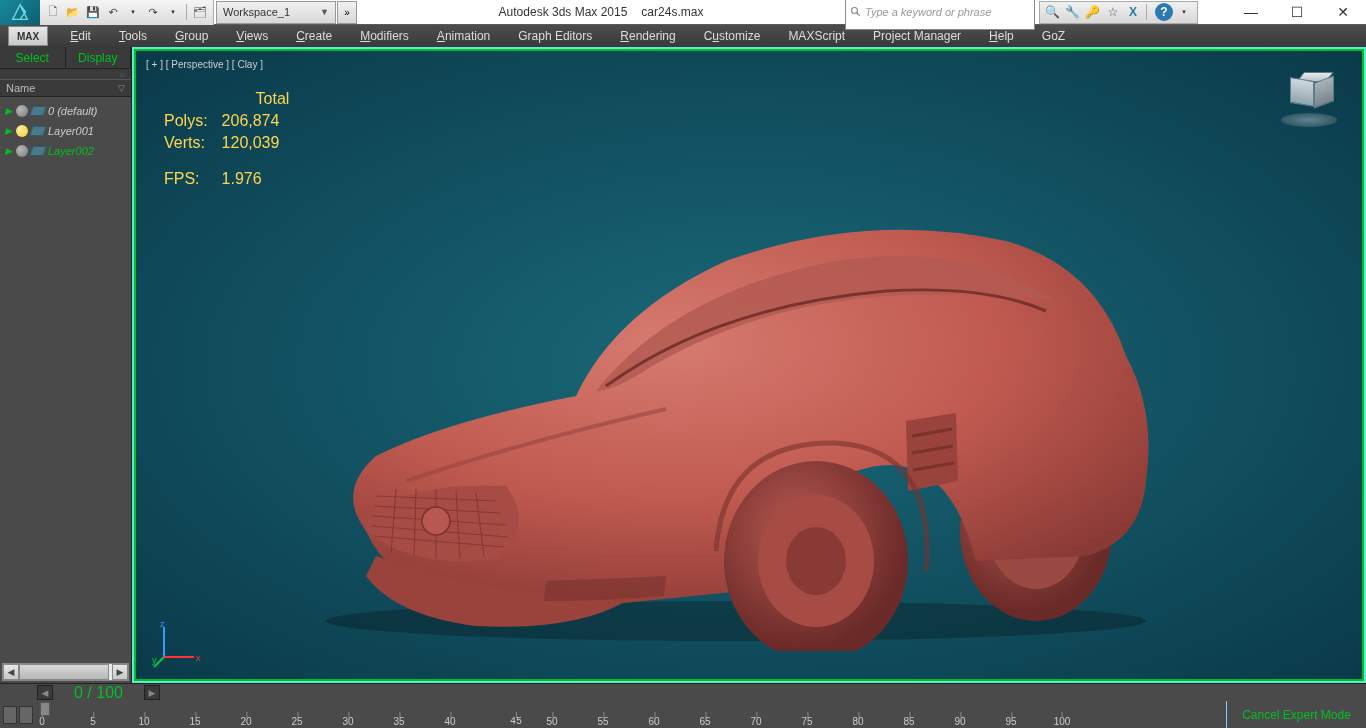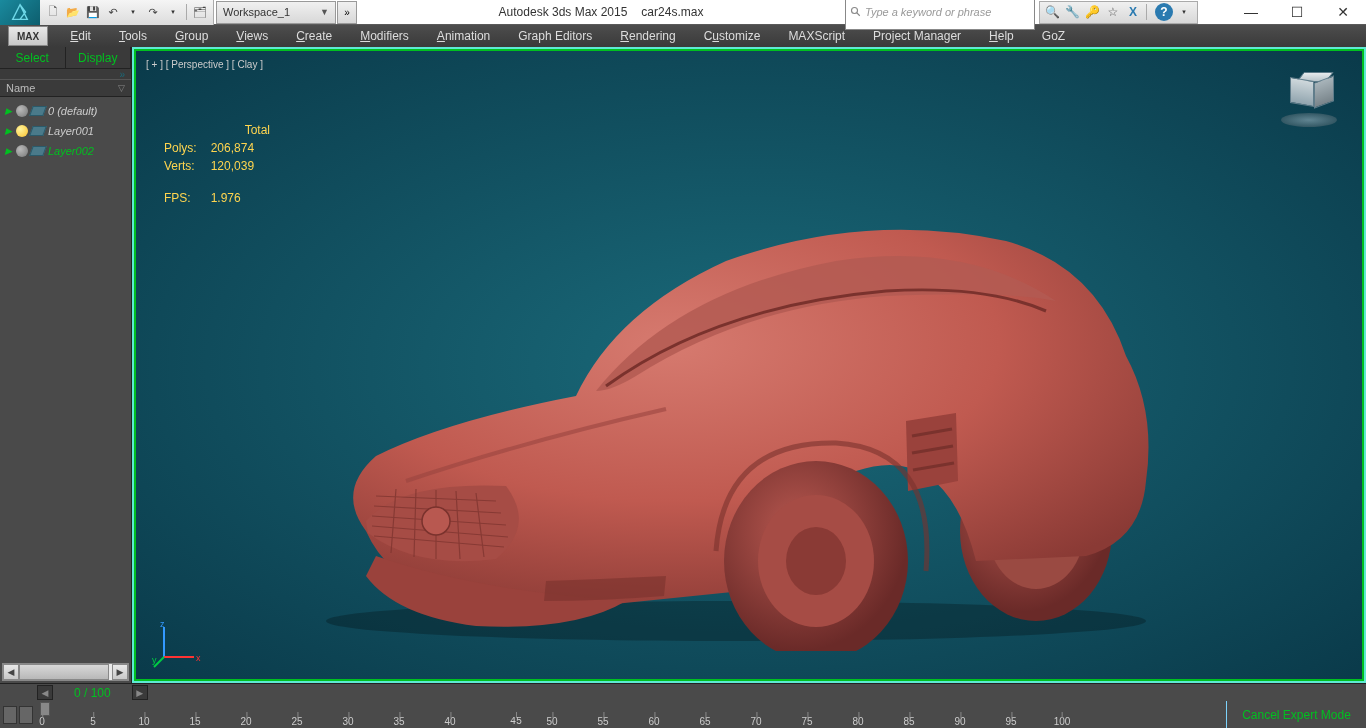--- a/index.html
+++ b/index.html
@@ -51,38 +51,38 @@
 .lp-scroll { height: 18px; background: #e8e8e8; border: 1px solid #888; margin: 0 2px 2px 2px; position: relative; }
 .lp-scroll .thumb { position: absolute; left: 16px; top: 0; width: 90px; height: 16px; background: linear-gradient(#d8d8d8,#b8b8b8); border: 1px solid #888; }
 .lp-scroll .ar { position: absolute; top: 0; width: 16px; height: 16px; background: linear-gradient(#e8e8e8,#c8c8c8); border: 1px solid #888; display: flex; align-items: center; justify-content: center; font-size: 9px; color: #444; }
 .lp-scroll .ar.l { left: 0; }
 .lp-scroll .ar.r { right: 0; }
 
 
 .viewport-wrap { flex: 1; display: flex; flex-direction: column; }
 .viewport { flex: 1; position: relative; border: 2px solid #00c020; margin: 2px; background: radial-gradient(ellipse at center, #1a6a7a 0%, #0a3a4a 100%); overflow: hidden; }
 .vp-label { position: absolute; top: 8px; left: 10px; color: #ccc; font-size: 10px; font-family: Arial; }
-.vp-stats { position: absolute; top: 36px; left: 20px; color: #ffd54f; font-size: 12px; font-family: Arial; margin-top: 33px; }
+.vp-stats { position: absolute; top: 36px; left: 20px; color: #ffd54f; font-size: 16px; font-family: Arial; }
 .vp-stats table td { padding: 1px 6px; }
 .vp-stats .hdr { padding-left: 40px; }
 .vp-cube { position: absolute; top: 14px; right: 20px; width: 66px; height: 66px; }
 .vp-cube .base { position: absolute; bottom: 4px; left: 5px; width: 56px; height: 14px; border-radius: 50%; background: radial-gradient(ellipse, rgba(180,200,210,0.5), rgba(40,70,80,0.7)); }
 .vp-cube .cube { position: absolute; top: 6px; left: 14px; width: 38px; height: 38px; }
 .vp-cube .cface { position: absolute; background: linear-gradient(#cfd8dc,#90a4ae); border: 1px solid #607d8b; font-size: 6px; color: #455a64; display:flex; align-items:center; justify-content:center; }
 .vp-cube .ftop { width: 30px; height: 16px; transform: skewX(-38deg) scaleY(0.6); top: -2px; left: 10px; background: linear-gradient(#e8ecee,#b8c4ca); }
 .vp-cube .ffront { width: 24px; height: 26px; top: 8px; left: 0; transform: skewY(10deg); }
 .vp-cube .fright { width: 20px; height: 26px; top: 8px; left: 24px; transform: skewY(-20deg); background: linear-gradient(#a8b4ba,#78848a); }
 .vp-gizmo { position: absolute; bottom: 10px; left: 16px; width: 50px; height: 50px; }
 .vp-car { position: absolute; top: 130px; left: 110px; width: 1000px; height: 470px; }
 
 
 .timeline { height: 45px; background: #4a4a4a; display: flex; flex-direction: column; border-top: 1px solid #222; }
 .tl-top { height: 17px; display: flex; align-items: center; }
 .tl-arrow { width: 16px; height: 15px; background: #3a3a3a; border: 1px solid #222; display: flex; align-items: center; justify-content: center; color: #888; font-size: 9px; margin: 0 1px; }
-.tl-frame { padding: 0 20px; color: #00c020; font-size: 12px; }
+.tl-frame { padding: 0 20px; color: #00c020; font-size: 16px; }
 .tl-bottom { flex: 1; display: flex; align-items: center; }
 .tl-icons { width: 36px; display: flex; justify-content: center; gap: 2px; }
 .tl-icon { width: 14px; height: 18px; background: #666; border: 1px solid #333; }
 .tl-ruler { flex: 1; position: relative; height: 26px; background: #4a4a4a; overflow: hidden; }
 .tl-playhead { position: absolute; left: 4px; top: 0; width: 10px; height: 14px; background: #888; border: 1px solid #555; }
 .tl-ticks { position: absolute; top: 2px; left: 0; right: 0; height: 24px; }
 .tl-tick { position: absolute; top: 0; color: #ccc; font-size: 10px; text-align: center; transform: translateX(-50%); }
 .tl-tick::before { content: ""; position: absolute; top: -4px; left: 50%; width: 1px; height: 6px; background: #888; }
 .tl-cancel { width: 140px; text-align: center; color: #00c020; font-size: 12px; border-left: 1px solid #7dd3fc; height: 100%; display: flex; align-items: center; justify-content: center; }
 </style>

